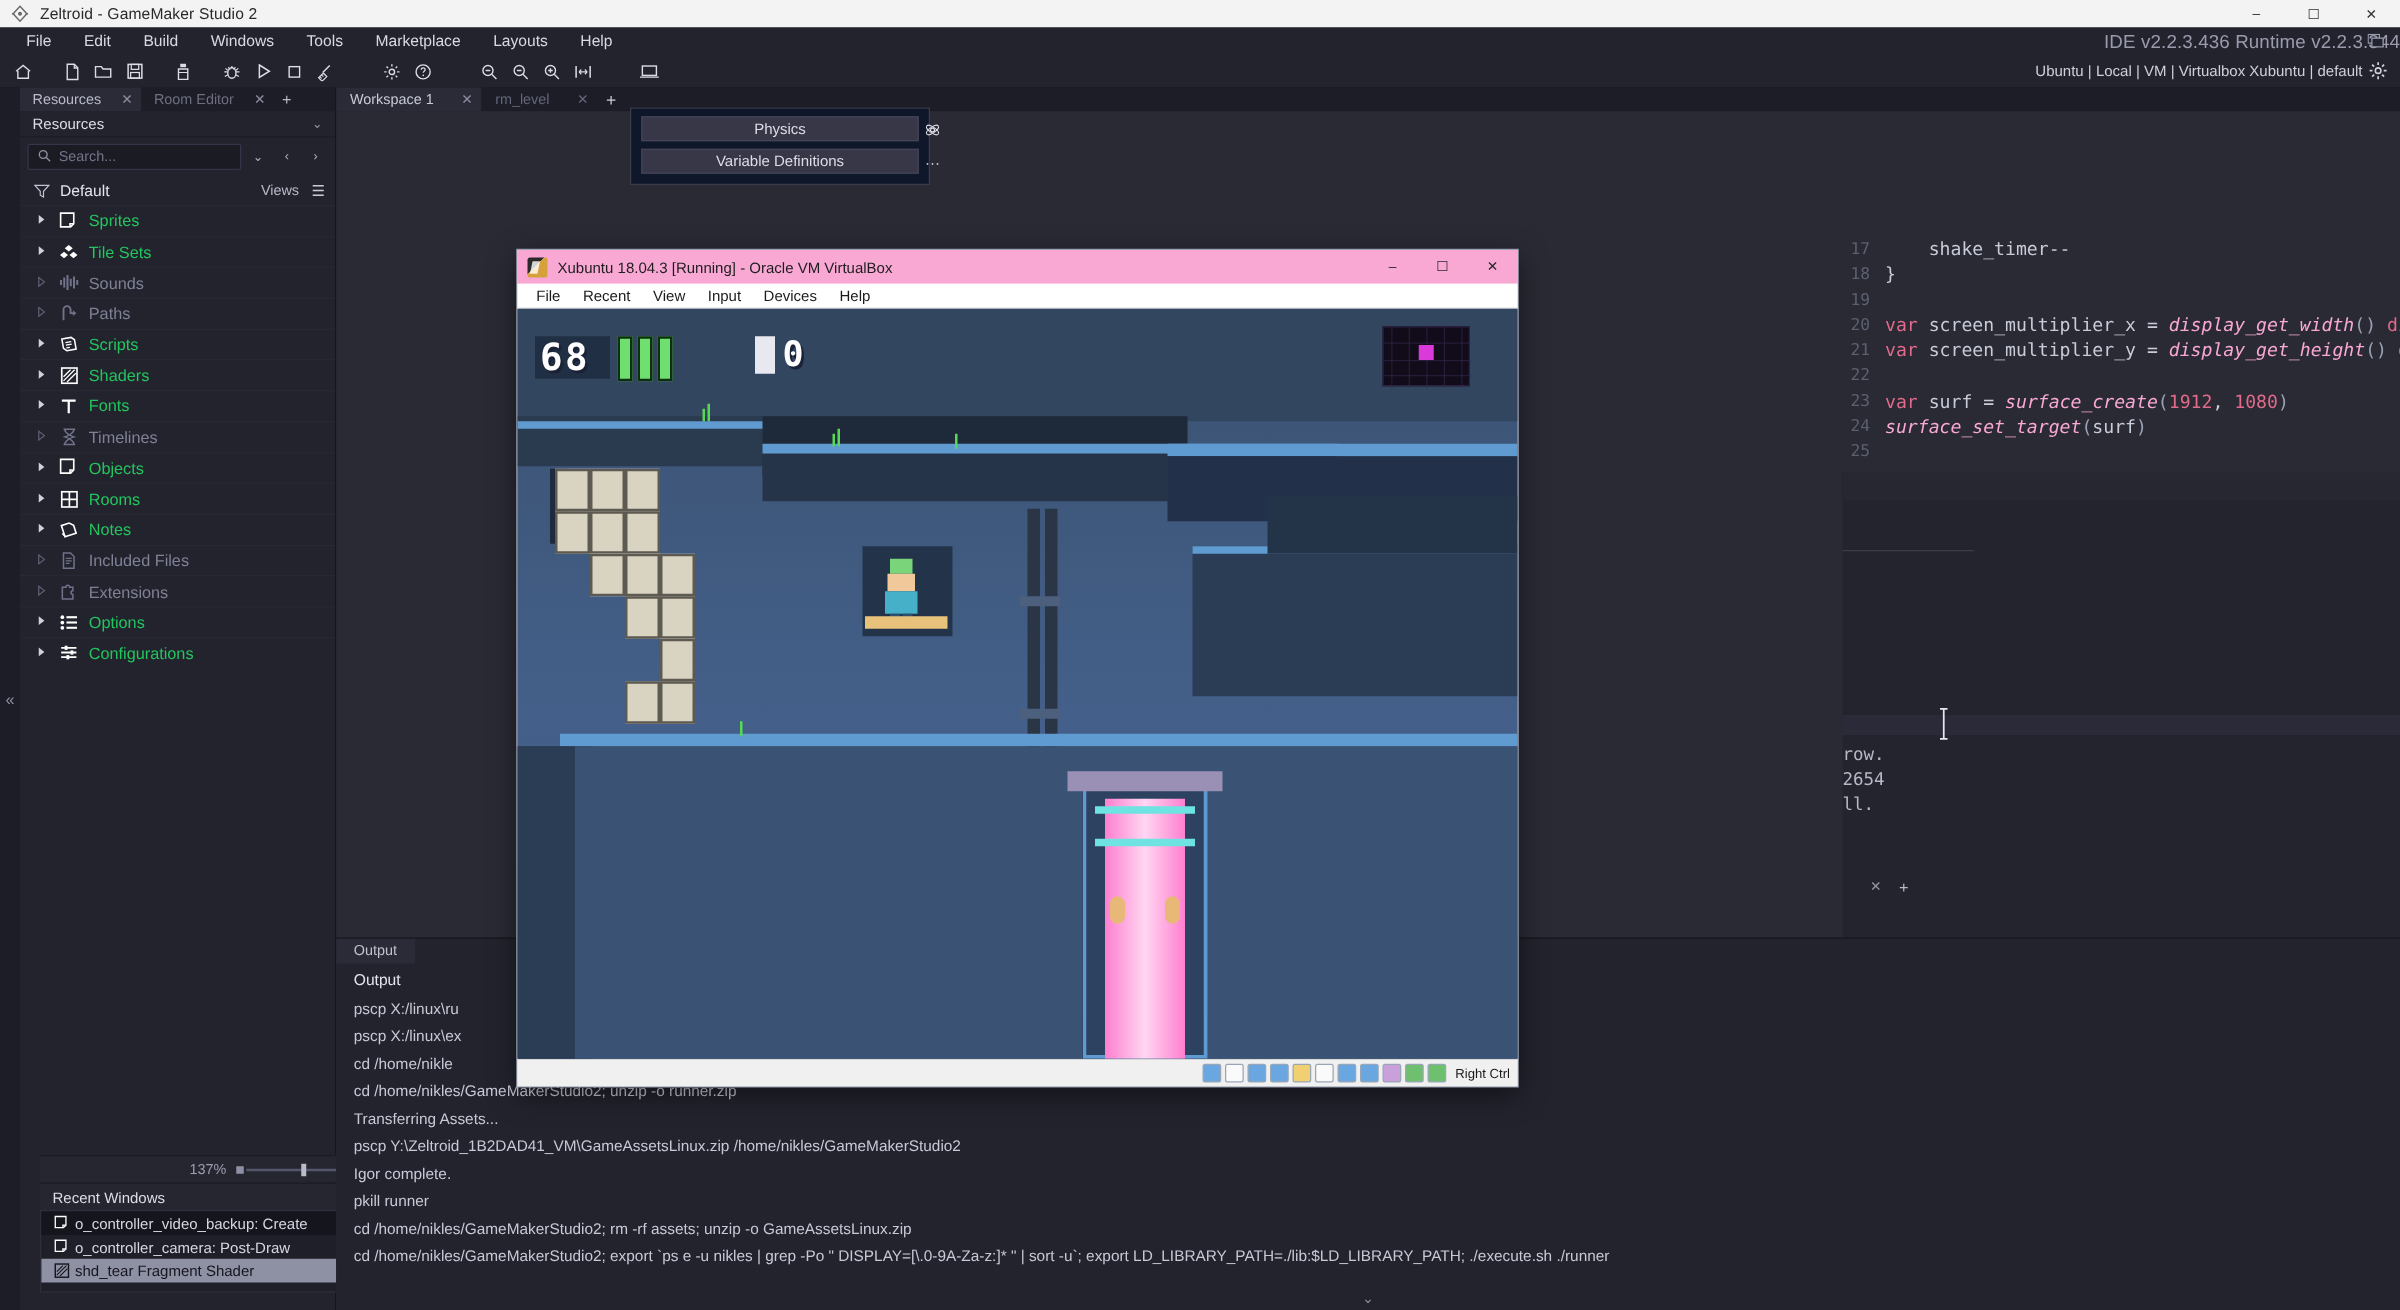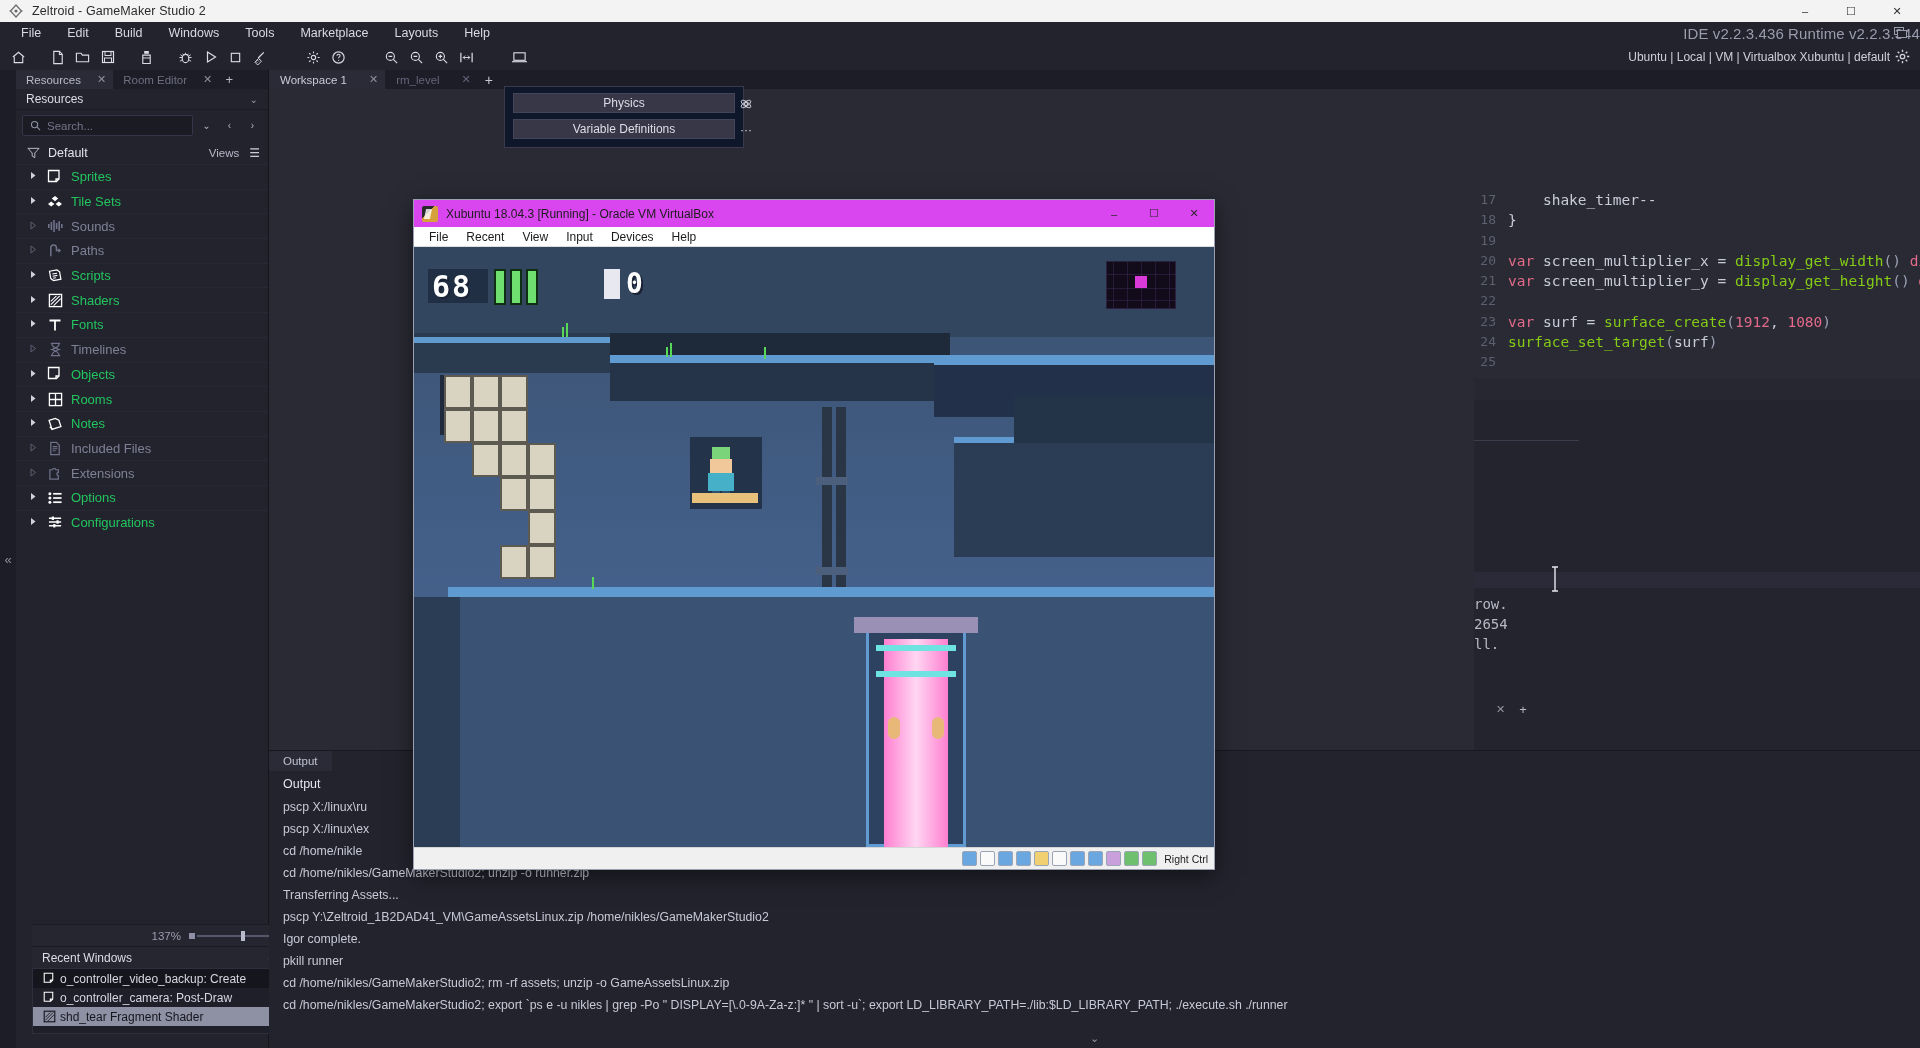--- a/index.html
+++ b/index.html
@@ -164,21 +164,21 @@
   .codewin {
     position:absolute; top:89px; left:1205px; width:715px; height:200px;
     background:#2a2a34; overflow:hidden;
   }
   .codewin .hdr { height:10px; background:#2a2a34;}
   .codeview { font-family:"DejaVu Sans Mono", monospace; font-size:14.5px; line-height:20.3px; padding-top:2px;}
   .cline { display:flex; height:20.3px; }
   .cline .ln { width:34px; text-align:right; padding-right:12px; color:#5c6070; font-size:13px; }
   .cline .ct { white-space:pre; }
   .k-var { color:#e26a8a; }
-  .k-fn { color:#84cc16; }
+  .k-fn { color:#f9a8d4;font-style:italic; }
   .k-id { color:#c8cbd8; }
   .k-num { color:#e26a8a; }
   .k-pn { color:#9aa0b4; }
   .k-br { color:#c8cbd8; }
 
   .codewin2 {
     position:absolute; top:289px; left:1205px; width:715px; height:759px;
     background:#24242e;
   }
   .cw2-title { height:22px; background:#272732; display:flex; align-items:center; justify-content:flex-end; padding-right:8px; gap:10px; color:#b9bbc9; font-size:11px;}
@@ -201,21 +201,21 @@
   .out-title { height:25px; display:flex; align-items:center; padding-left:14px; font-size:12.5px; color:#e4e5ee; }
   .out-lines { padding-left:14px; }
   .oline { height:22px; display:flex; align-items:center; font-size:12.3px; color:#c7c9d6; white-space:nowrap; }
   .out-bottom-chev { position:absolute; left:50%; bottom:3px; transform:translateX(-50%); color:#9597a8; font-size:11px;}
 
   
   .vbox {
     position:absolute; left:414px; top:200px; width:800px; height:669px;
     background:#f0f0f0; box-shadow:0 0 0 1px #9aa0b0, 0 6px 22px rgba(0,0,0,.55);
   }
-  .vb-title { height:27px; background:#d946ef; display:flex; align-items:center; }
+  .vb-title { height:27px; background:#f9a8d4; display:flex; align-items:center; }
   .vb-ico { width:16px;height:16px;margin-left:8px;border-radius:2px;
             background:linear-gradient(135deg,#2a2a2a 0 40%, #d6a13a 40% 100%); position:relative;}
   .vb-ico:after{content:"";position:absolute;left:3px;top:3px;width:6px;height:10px;background:#fff;opacity:.8;transform:skewX(-12deg);}
   .vb-name { margin-left:8px; font-size:12px; color:#1d1d1d; }
   .vb-wbtns { margin-left:auto; display:flex; height:27px;}
   .vb-wb { width:40px; height:27px; display:flex;align-items:center;justify-content:center;color:#2b2b2b;font-size:11px;}
   .vb-menu { height:20px; background:#fff; display:flex; align-items:center; padding-left:6px; border-bottom:1px solid #dcdcdc;}
   .vb-mi { font-size:12px; color:#1b1b1b; padding:0 9px; }
   .vb-screen { position:relative; width:800px; height:600px; background:#3c5a78; overflow:hidden; }
   .vb-status {

